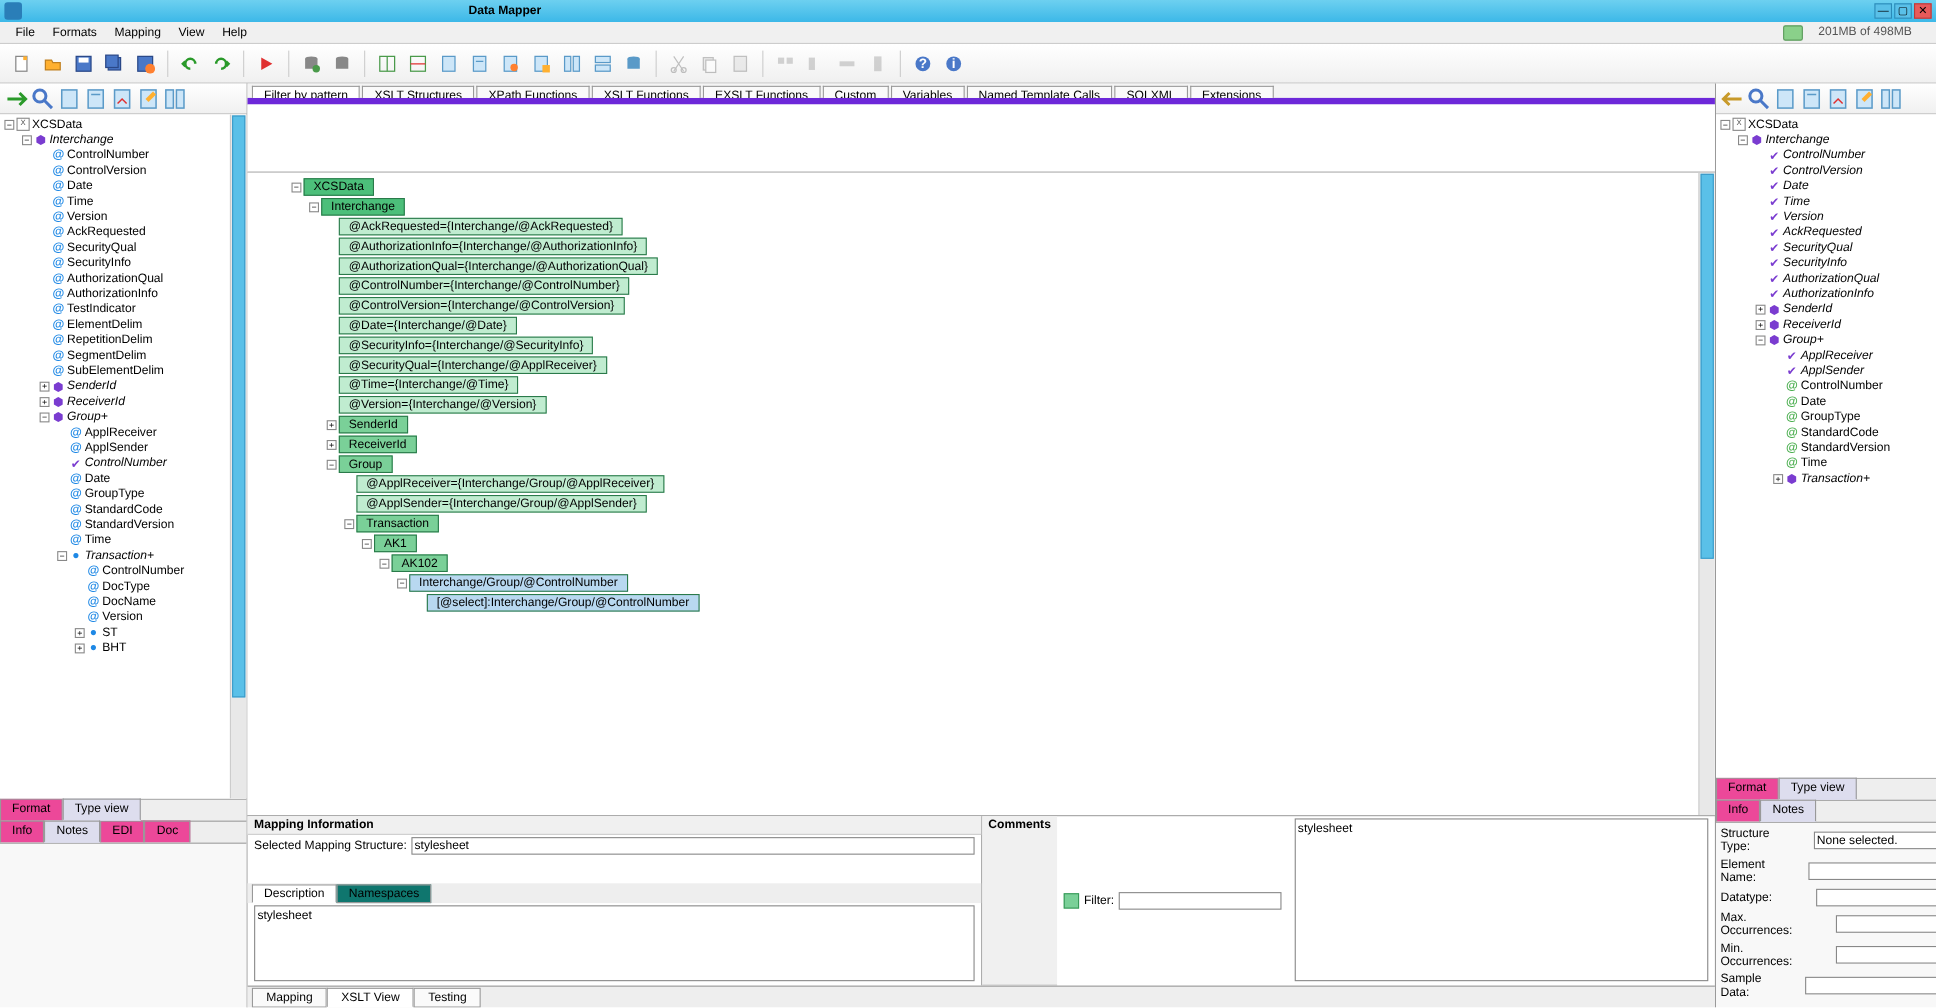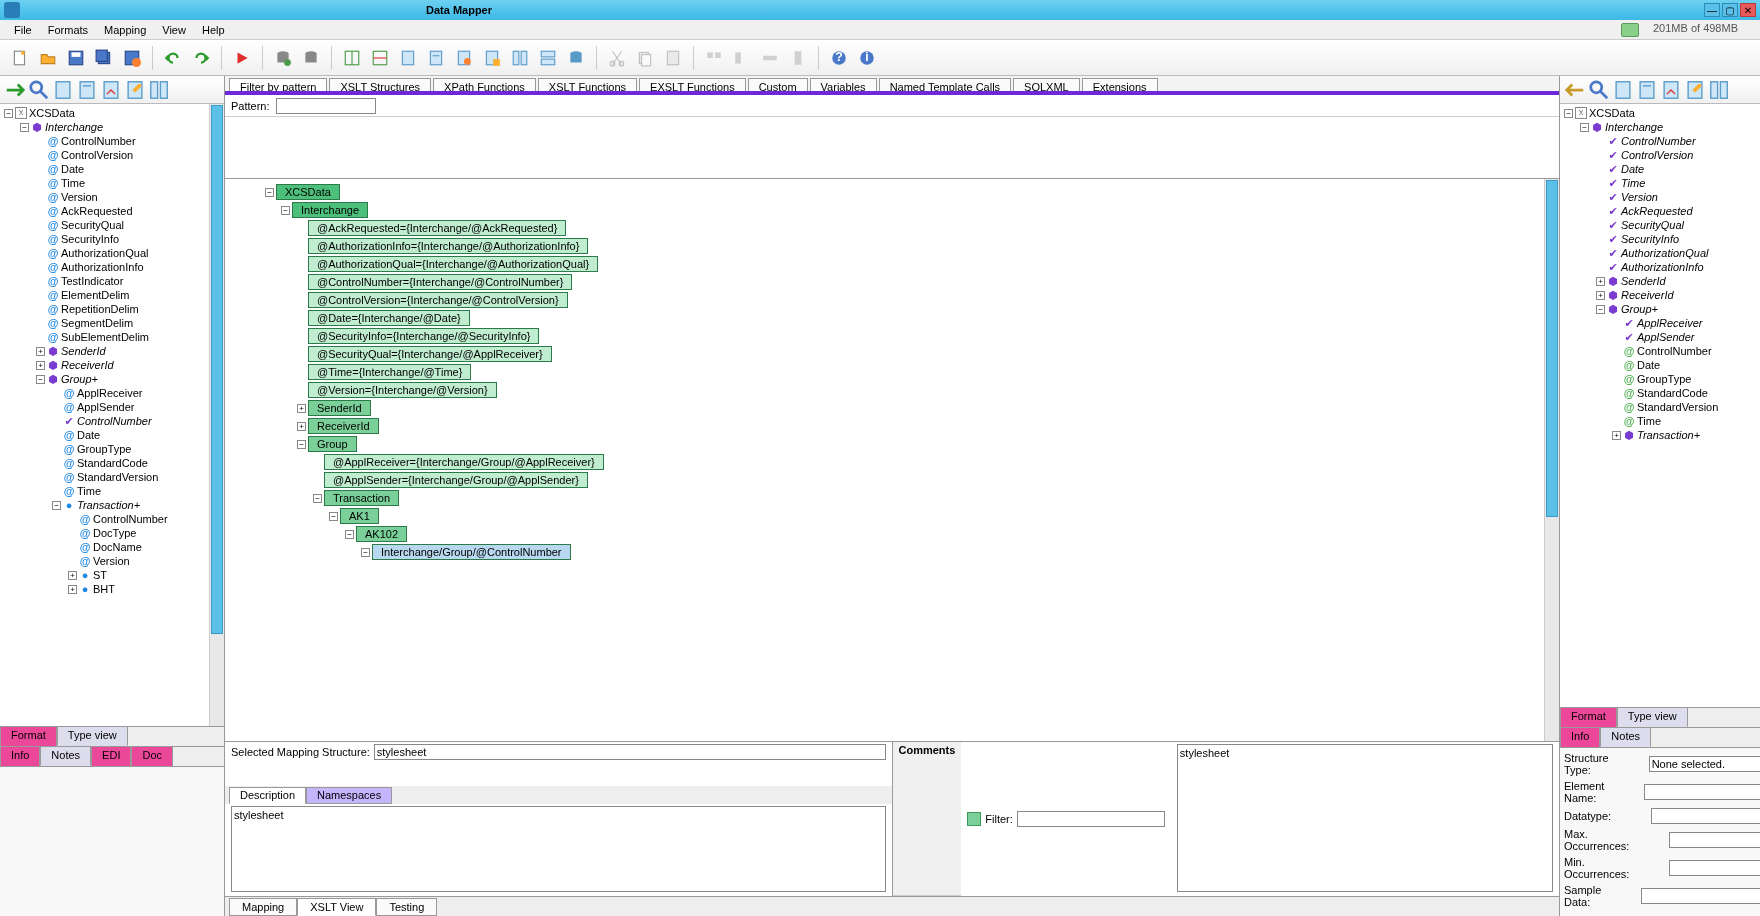--- a/index.html
+++ b/index.html
@@ -51,21 +51,21 @@
 .tree-sb { position: absolute; right: 0; top: 0; width: 15px; background: #e8e8e8; border-left: 1px solid #ccc; }
 .tree-sb .thumb { background: #5ac0e8; border: 1px solid #3a9ac8; }
 
 
 .btabs { display: flex; border-top: 1px solid #999; background: #eee; height: 20px; }
 .btabs span { padding: 2px 10px; border: 1px solid #999; border-bottom: none; background: #ec4899; margin-top: -1px; cursor: pointer; }
 .btabs span.active { background: #dde; border-bottom: 1px solid #dde; position: relative; z-index: 1; }
 
 
 .center { flex: 1; display: flex; flex-direction: column; border-right: 1px solid #999; }
-.center-tabs { height: 19px; background: #f4f4f4; border-bottom: 4px solid #6d28d9; display: flex; padding-left: 4px; overflow: hidden; }
+.center-tabs { height: 19px; background: #f4f4f4; border-bottom: 6px solid #6d28d9; display: flex; padding-left: 4px; overflow: hidden; }
 .center-tabs span { padding: 2px 10px; border: 1px solid #999; border-bottom: none; background: #fafafa; margin-right: 2px; margin-top: 2px; cursor: pointer; white-space: nowrap; }
 .center-tabs span.active { background: #fff; }
 
 .pattern-row { height: 22px; display: flex; align-items: center; padding: 2px 6px; border-bottom: 1px solid #ccc; }
 .pattern-row input { width: 100px; height: 16px; border: 1px solid #888; margin-left: 6px; }
 
 .pattern-area { height: 62px; background: #fff; border-bottom: 1px solid #999; }
 
 .map-canvas { flex: 1; overflow: auto; background: #fff; position: relative; padding: 4px 0 4px 40px; }
 .map-canvas .sb-right { position: absolute; right: 0; top: 0; width: 15px; height: 100%; background: #e8e8e8; border-left: 1px solid #ccc; }
@@ -79,21 +79,21 @@
 .box-md-green { background: #7ad098; border-color: #3a9a5a; }
 .box-lt-green { background: #c0ecd0; border-color: #6ab088; }
 
 
 .center-bottom { height: 155px; display: flex; border-top: 1px solid #999; }
 .mapping-info { flex: 1; border-right: 1px solid #999; display: flex; flex-direction: column; }
 .section-title { font-weight: bold; background: #f0f0f0; padding: 2px 6px; border-bottom: 1px solid #ccc; }
 .sel-map { display: flex; align-items: center; padding: 2px 6px; }
 .sel-map input { flex: 1; height: 16px; border: 1px solid #888; margin-left: 4px; padding: 0 2px; }
 .sub-tabs { display: flex; background: #eee; padding-left: 4px; height: 18px; margin-top: 24px; }
-.sub-tabs span { padding: 1px 10px; border: 1px solid #999; background: #c4b5fd; margin-top: 1px; cursor: pointer; }
+.sub-tabs span { padding: 1px 10px; border: 1px solid #999; background: #0f766e; margin-top: 1px; cursor: pointer; }
 .sub-tabs span.active { background: #fff; border-bottom-color: #fff; }
 .desc-box { flex: 1; margin: 2px 6px 4px 6px; border: 1px solid #888; padding: 2px; background: #fff; }
 
 .comments { flex: 1; display: flex; flex-direction: row; }
 .filter-row { display: flex; align-items: center; padding: 2px 6px; gap: 4px; }
 .filter-row .fico { width: 14px; height: 14px; background: #7ad098; border: 1px solid #3a9a5a; }
 .filter-row input { flex: 1; height: 16px; border: 1px solid #888; padding: 0 2px; }
 .comments-body { flex: 1; margin: 2px 6px 4px 6px; border: 1px solid #888; padding: 2px; background: #fff; }
 
 .center-btabs { height: 20px; display: flex; border-top: 1px solid #999; background: #eee; padding-left: 4px; }
@@ -536,24 +536,20 @@
       <span>XSLT Structures</span>
       <span>XPath Functions</span>
       <span>XSLT Functions</span>
       <span>EXSLT Functions</span>
       <span>Custom</span>
       <span>Variables</span>
       <span>Named Template Calls</span>
       <span>SQLXML</span>
       <span>Extensions</span>
     </div>
-    <div class="pattern-row">
-      <span>Pattern:</span>
-      <input type="text" style="">
-    </div>
     <div class="pattern-area"></div>
     <div class="map-canvas">
       <div id="map-tree">
           <div class="map-node" style="margin-left:0px">
             <span class="tog">−</span>
             <span class="box box-dk-green">XCSData</span>
           </div>
           <div class="map-node" style="margin-left:16px">
             <span class="tog">−</span>
             <span class="box box-dk-green">Interchange</span>
@@ -627,27 +623,32 @@
             <span class="box box-md-green">AK1</span>
           </div>
           <div class="map-node" style="margin-left:80px">
             <span class="tog">−</span>
             <span class="box box-md-green">AK102</span>
           </div>
           <div class="map-node" style="margin-left:96px">
             <span class="tog">−</span>
             <span class="box box-blue">Interchange/Group/@ControlNumber</span>
           </div>
+          <div class="map-node" style="margin-left:112px">
+            <span style="width:11px;display:inline-block"></span>
+            <span class="box box-blue">[@select]:Interchange/Group/@ControlNumber</span>
+          </div>
         </div>
       <div class="sb-right">
           <div class="thumb"></div>
         </div>
     </div>
     <div class="center-bottom">
       <div class="mapping-info">
+        <div class="section-title">Mapping Information</div>
         <div class="sel-map">
           <span>Selected Mapping Structure:</span>
           <input type="text" value="stylesheet" style="">
         </div>
         <div class="sub-tabs">
           <span class="active">Description</span>
           <span>Namespaces</span>
         </div>
         <div class="desc-box">stylesheet</div>
       </div>

